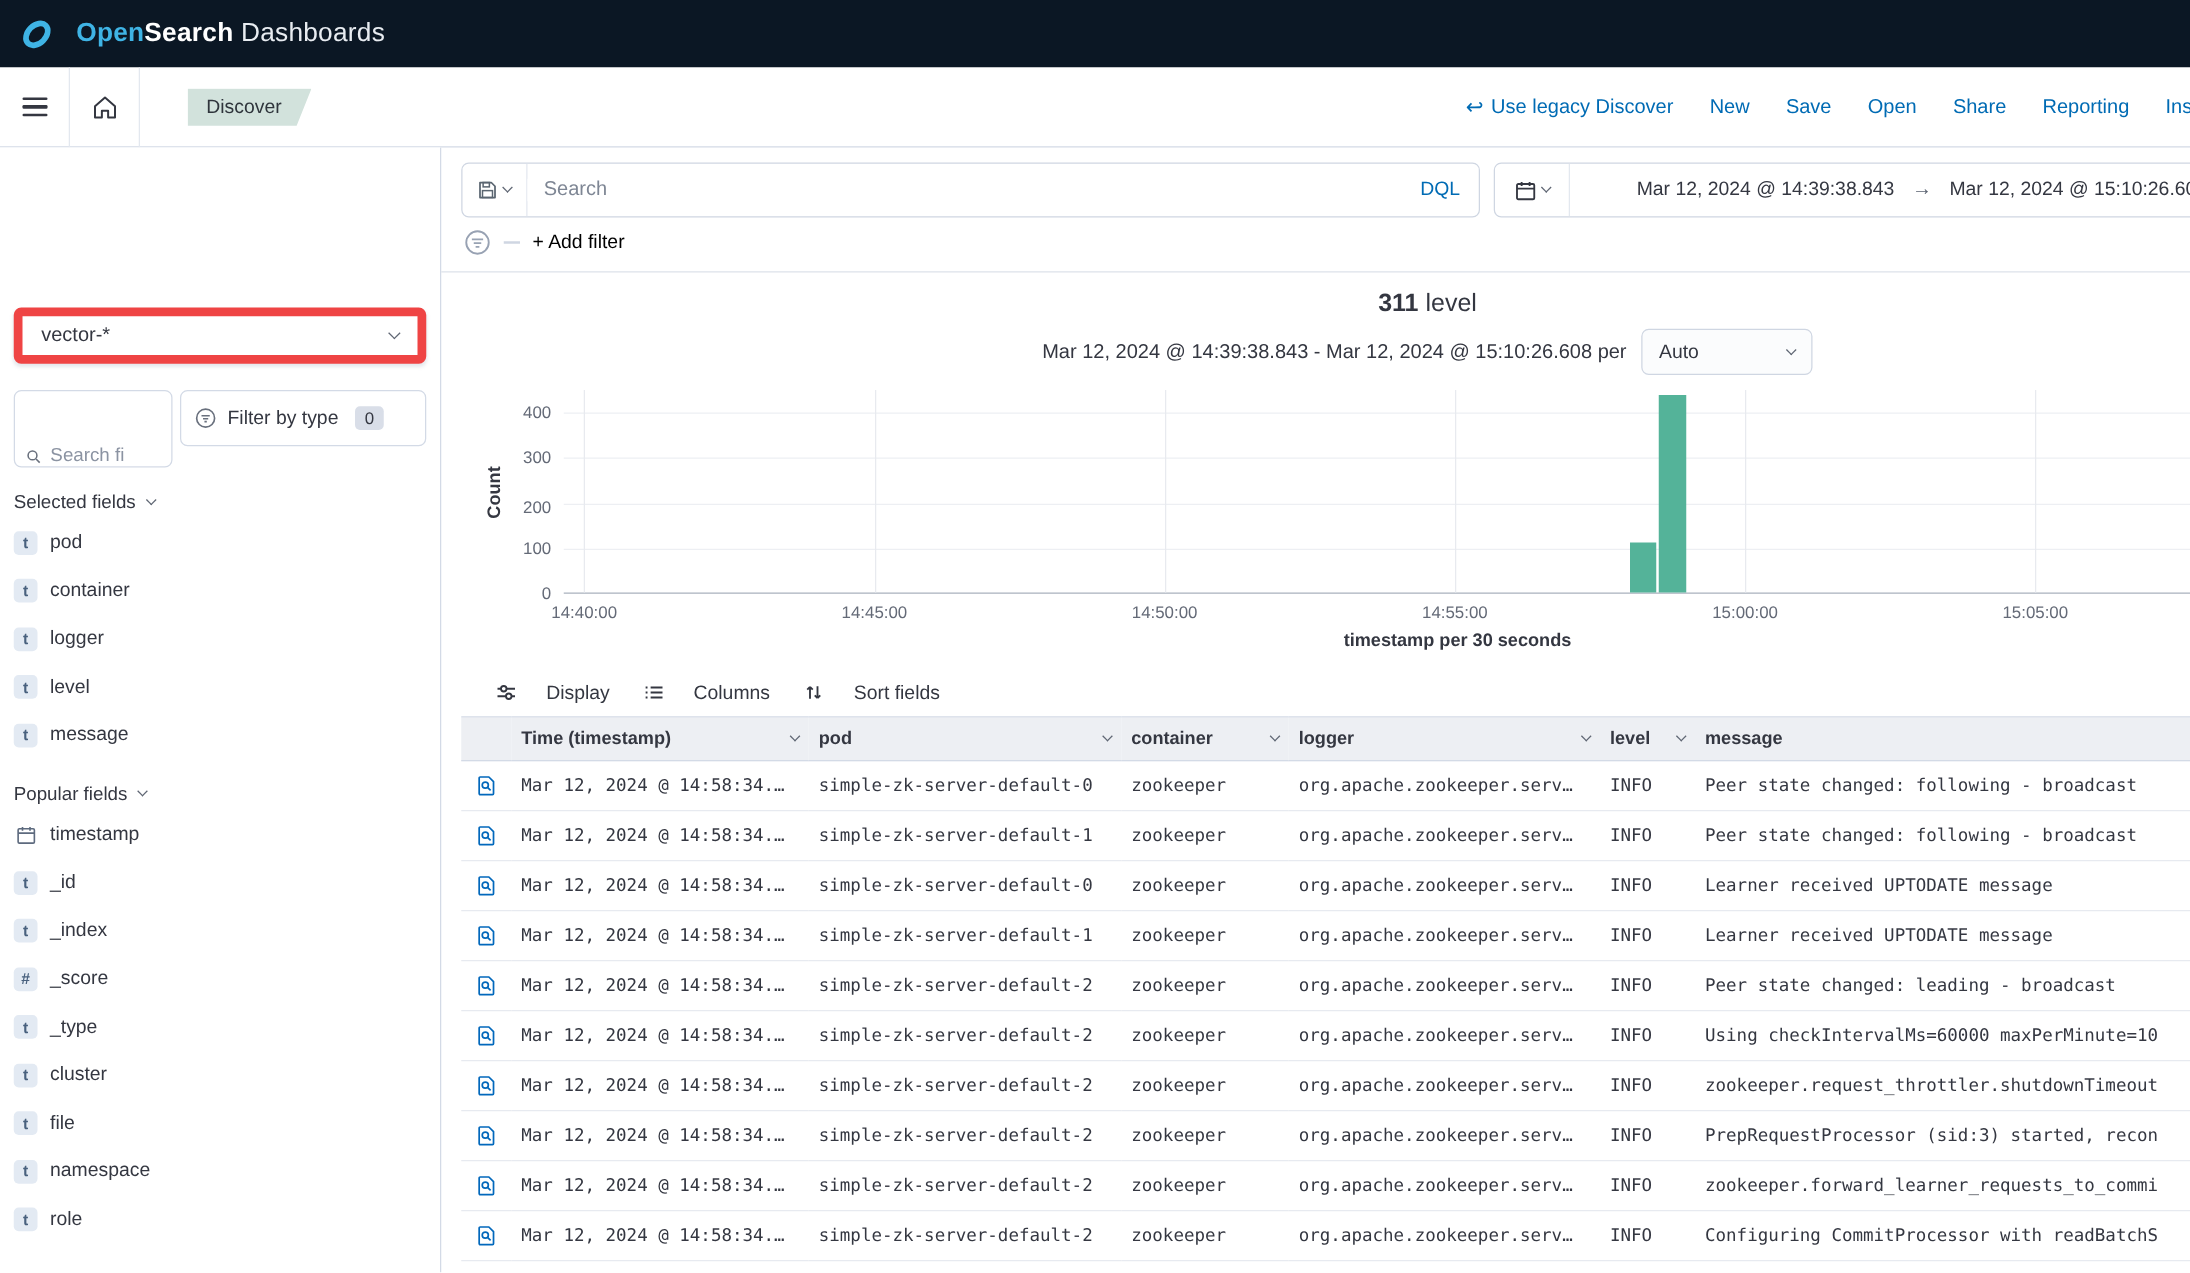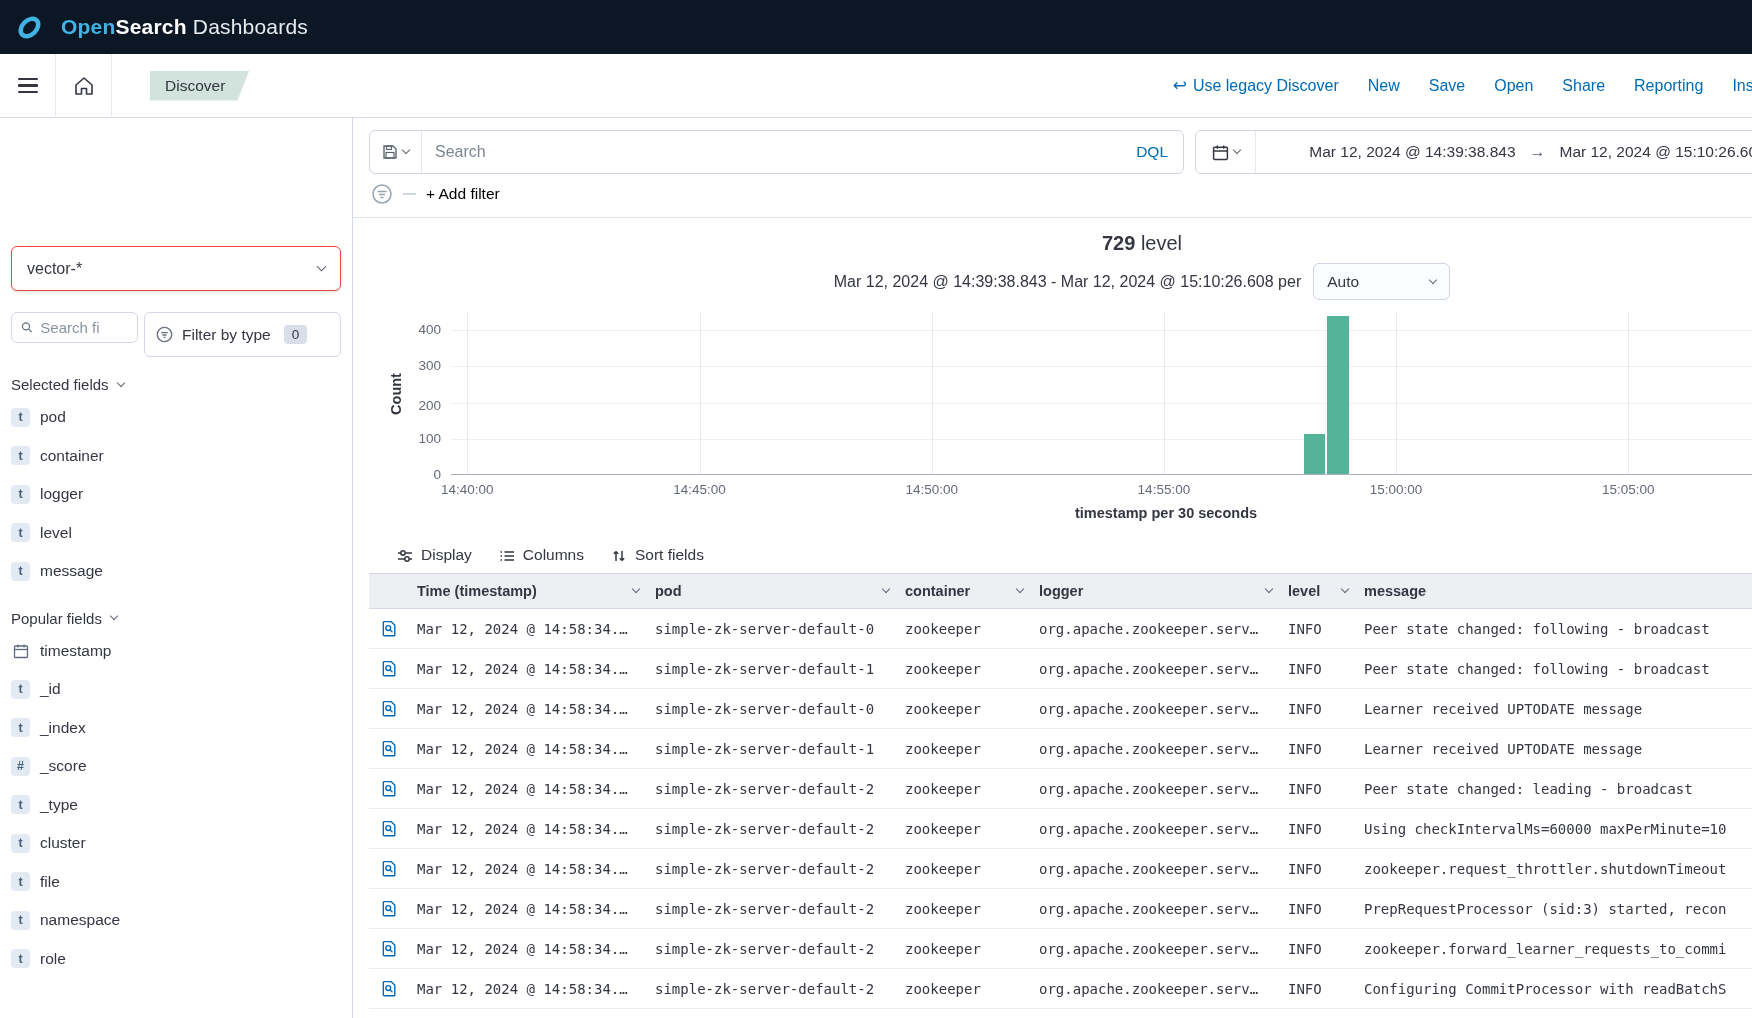--- a/index.html
+++ b/index.html
@@ -27,26 +27,26 @@
     clip-path: polygon(0 0, 100% 0, calc(100% - 12px) 100%, 0 100%); }
   .nav-right { margin-left:auto; display:flex; align-items:center; gap:29px; padding-right:16px; font-size:16px; }
   .nav-link { color:#006bb4; display:flex; align-items:center; gap:6px; white-space:nowrap; }
   .nav-ic { font-size:17px; }
 
   
   .page { display:flex; width:1931px; height:900px; }
 
   
   .sidebar { flex:0 0 353px; border-right:1px solid #d3dae6; background:#fff; overflow:hidden; }
-  .index-select { margin:128px 11px 0; height:45px; border:1px solid #ef4444; border-radius:6px; background:#fff;
+  .index-select { margin:128px 11px 0; height:45px; border:7px solid #ef4444; border-radius:6px; background:#fff;
     display:flex; align-items:center; justify-content:space-between; padding:11px 15px; font-size:16px;
     box-shadow:0 2px 3px rgba(152,162,179,.25); cursor:pointer; }
   .field-controls { margin:21px 11px 0; display:flex; gap:6px; }
-  .field-search { flex:0 0 127px; height:31px; border:1px solid #d3dae6; border-radius:6px; background:#fff;
-    display:flex; align-items:center; gap:7px; padding:0 9px; overflow:hidden; }
+  .field-search { flex:0 0 127px; height:62px; border:1px solid #d3dae6; border-radius:6px; background:#fff;
+    display:flex; align-items:flex-end; gap:7px; padding:0 9px; overflow:hidden; }
   .field-search input { border:none; outline:none; min-width:0; width:100%; font-size:15px; color:#343741; }
   .field-search input::placeholder { color:#8b93a2; }
   .type-filter { flex:1; height:45px; border:1px solid #d3dae6; border-radius:6px; background:#fff;
     display:flex; align-items:center; gap:9px; padding:0 11px; font-size:15.5px; color:#343741; }
   .badge { background:#d9dee8; border-radius:4px; padding:2px 8px; font-size:13.5px; margin-left:4px; }
   .field-section-header { margin:14px 11px 0; display:flex; align-items:center; gap:9px; font-size:15px; color:#343741;
     padding:5px 0; cursor:pointer; }
   .field-item { display:flex; align-items:center; gap:10px; padding:0 11px; height:38.5px; font-size:15.5px; cursor:pointer; }
   .token { width:19px; height:19px; border-radius:4px; background:#e3eaf3; color:#49617e; font-size:12.5px; font-weight:700;
     display:flex; align-items:center; justify-content:center; flex:none; }
@@ -92,21 +92,21 @@
   .plot { position:relative; width:1430px; height:163px; border-bottom:1px solid #a9b1bd; }
   .vgrid { position:absolute; top:0; bottom:0; width:1px; background:#e8eaef; }
   .hgrid { position:absolute; left:0; right:0; height:1px; background:#edeff3; }
   .bar { position:absolute; bottom:0; }
   .x-ticks { position:relative; height:26px; }
   .x-tick { position:absolute; top:7px; transform:translateX(-50%); font-size:13.5px; color:#646a77; white-space:nowrap; }
   .x-title { width:1430px; text-align:center; font-weight:700; font-size:14.5px; margin-top:4px; }
 
   
   .grid-toolbar { margin-top:16px; display:flex; align-items:center; gap:27px; padding-left:28px; height:36px; }
-  .tb-btn { display:flex; align-items:flex-end; gap:8px; font-size:15.5px; color:#343741; }
+  .tb-btn { display:flex; align-items:flex-start; gap:24px; font-size:15.5px; color:#343741; }
   .tb-btn svg { stroke:#343741; }
 
   
   .doc-table { border-collapse:collapse; table-layout:fixed; width:1530px;
     font-family:"DejaVu Sans Mono", monospace; font-size:14px; color:#343741; }
   .doc-table col.c0 { width:40px; }  .doc-table col.c1 { width:238px; }
   .doc-table col.c2 { width:250px; } .doc-table col.c3 { width:134px; }
   .doc-table col.c4 { width:249px; } .doc-table col.c5 { width:76px; }
   .doc-table thead th { background:#edeff3; border-top:1px solid #d3dae6; border-bottom:1px solid #d3dae6;
     font-family:"Liberation Sans", sans-serif; font-size:14.5px; font-weight:700; text-align:left; padding:9px 8px; }
@@ -310,21 +310,21 @@
             <circle cx="11" cy="11" r="9" fill="none" stroke="#98a2b3" stroke-width="1.5"></circle>
             <path d="M6.5 8.5h9M8 11.5h6M9.5 14.5h3" stroke="#98a2b3" stroke-width="1.5"></path>
           </svg>
           <span class="filter-dash"></span>
           <a class="add-filter">+ Add filter</a>
         </div>
       </div>
 
       <div class="content-panel">
         <div class="hits-title">
-          <strong>729</strong> <span>level</span>
+          <strong>311</strong> <span>level</span>
         </div>
         <div class="hits-sub">
           <span>Mar 12, 2024 @ 14:39:38.843 - Mar 12, 2024 @ 15:10:26.608 per</span>
           <div class="interval-select">
             <span>Auto</span>
             <span class="chev sm"></span>
           </div>
         </div>
 
         <div class="chart-row">

